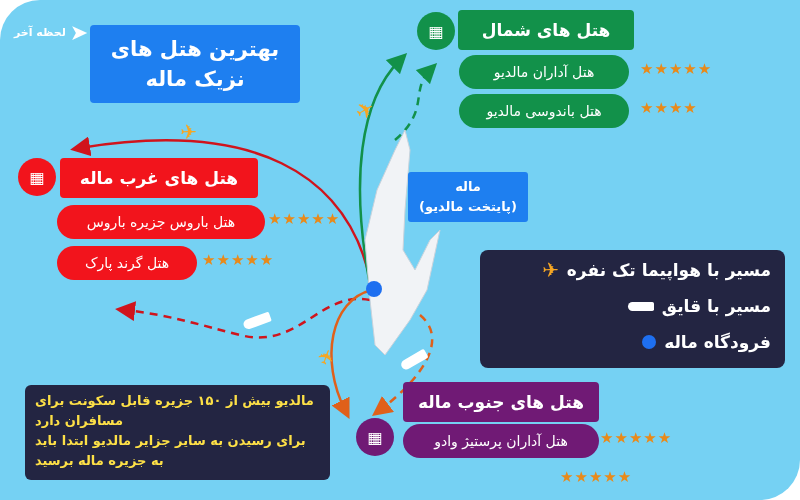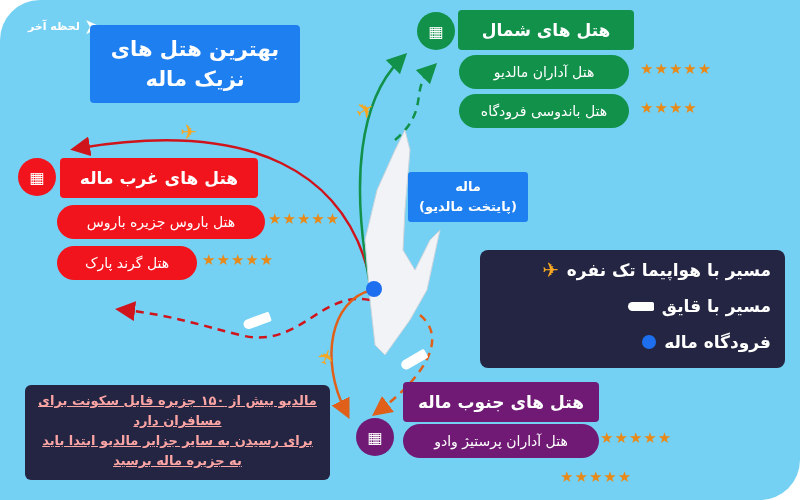--- a/index.html
+++ b/index.html
@@ -1,31 +1,31 @@
 <!DOCTYPE html>
 <html><head>
 <meta charset="utf-8">
 <style>
   html,body{margin:0;padding:0;background:#fff;}
   body{width:800px;height:500px;position:relative;overflow:hidden;font-family:"DejaVu Sans",sans-serif;}
   .bg{position:absolute;left:0;top:0;width:800px;height:500px;background:#75d1f3;border-radius:40px 0 40px 0;overflow:hidden;}
   .abs{position:absolute;}
   .rtl{direction:rtl;}
   .title-box{left:90px;top:25px;width:210px;height:78px;background:#1e7ff0;border-radius:4px;color:#fff;font-weight:bold;font-size:21px;line-height:30px;text-align:center;display:flex;flex-direction:column;justify-content:center;}
-  .logo{left:14px;top:14px;display:flex;align-items:center;gap:4px;color:#fff;font-size:11px;font-weight:bold;margin-left:14px;}
+  .logo{left:14px;top:20px;display:flex;align-items:center;gap:4px;color:#fff;font-size:11px;font-weight:bold;}
   .head{color:#fff;font-weight:bold;font-size:17px;border-radius:4px;padding:0 12px;height:40px;line-height:40px;text-align:center;}
   .pill{color:#fff;font-size:14px;border-radius:18px;height:34px;line-height:34px;padding:0 12px;text-align:center;white-space:nowrap;}
   .circle{width:38px;height:38px;border-radius:50%;display:flex;align-items:center;justify-content:center;}
   .stars{color:#e88a1a;font-size:15px;letter-spacing:1px;}
   .green{background:#12914a;}
   .red{background:#f2141c;}
   .orange{background:#701a75;}
   .legend{left:480px;top:250px;width:305px;height:118px;background:#232542;border-radius:8px;color:#fff;font-weight:bold;font-size:17px;}
   .legend .row{display:flex;align-items:center;justify-content:flex-end;gap:8px;height:36px;padding-right:14px;}
-  .note{left:25px;top:385px;width:305px;height:95px;background:#232542;border-radius:6px;color:#fca5a5;font-weight:bold;font-size:13px;line-height:20px;padding:6px 10px;box-sizing:border-box;direction:rtl;text-align:center;text-decoration:underline;}
+  .note{left:25px;top:385px;width:305px;height:95px;background:#232542;border-radius:6px;color:#fde047;font-weight:bold;font-size:13px;line-height:20px;padding:6px 10px;box-sizing:border-box;direction:rtl;text-align:left;}
   .capital{left:408px;top:172px;width:120px;height:50px;background:#1e7ff0;border-radius:3px;color:#fff;font-weight:bold;font-size:13px;line-height:20px;text-align:center;display:flex;flex-direction:column;justify-content:center;}
 </style>
 </head>
 <body>
 
 <div class="bg">
 
   <svg class="abs" style="left:0;top:0" width="800" height="500">
     <defs>
       <marker id="ar-red" markerWidth="8" markerHeight="8" refX="4" refY="4" orient="auto">
@@ -77,21 +77,21 @@
     <div>ماله</div>
     <div>(پایتخت مالدیو)</div>
   </div>
 
   <div class="abs circle green" style="left:417px;top:12px">
       <span style="color:#fff;font-size:16px">▦</span>
     </div>
   <div class="abs head green rtl" style="left:458px;top:10px;width:176px;box-sizing:border-box">هتل های شمال ماله</div>
   <div class="abs pill green rtl" style="left:459px;top:55px;width:170px;box-sizing:border-box">هتل آداران مالدیو</div>
   <div class="abs stars" style="left:640px;top:60px">★★★★★</div>
-  <div class="abs pill green rtl" style="left:459px;top:94px;width:170px;box-sizing:border-box">هتل باندوسی فرودگاه</div>
+  <div class="abs pill green rtl" style="left:459px;top:94px;width:170px;box-sizing:border-box">هتل باندوسی مالدیو</div>
   <div class="abs stars" style="left:640px;top:99px">★★★★</div>
 
   <div class="abs circle red" style="left:18px;top:158px">
       <span style="color:#fff;font-size:16px">▦</span>
     </div>
   <div class="abs head red rtl" style="left:60px;top:158px;width:198px;box-sizing:border-box">هتل های غرب ماله</div>
   <div class="abs pill red rtl" style="left:57px;top:205px;width:208px;box-sizing:border-box">هتل باروس جزیره باروس</div>
   <div class="abs stars" style="left:268px;top:210px">★★★★★</div>
   <div class="abs pill red rtl" style="left:57px;top:246px;width:140px;box-sizing:border-box">هتل گرند پارک</div>
   <div class="abs stars" style="left:202px;top:251px">★★★★★</div>

